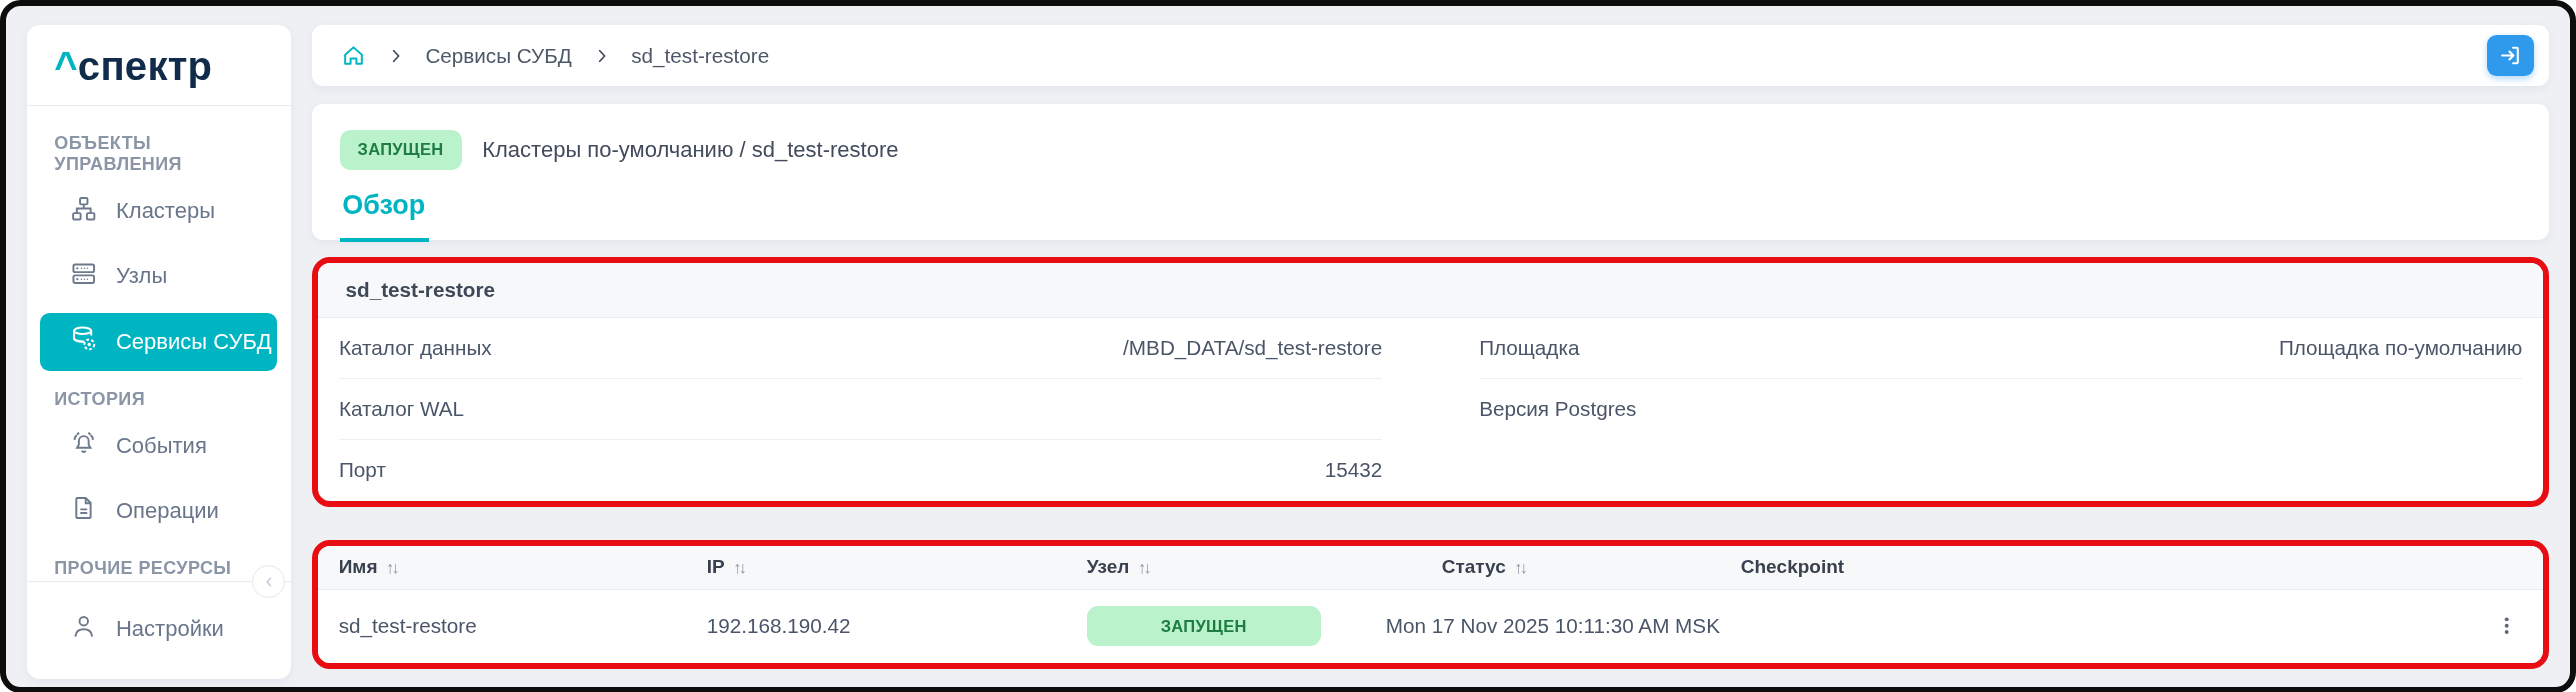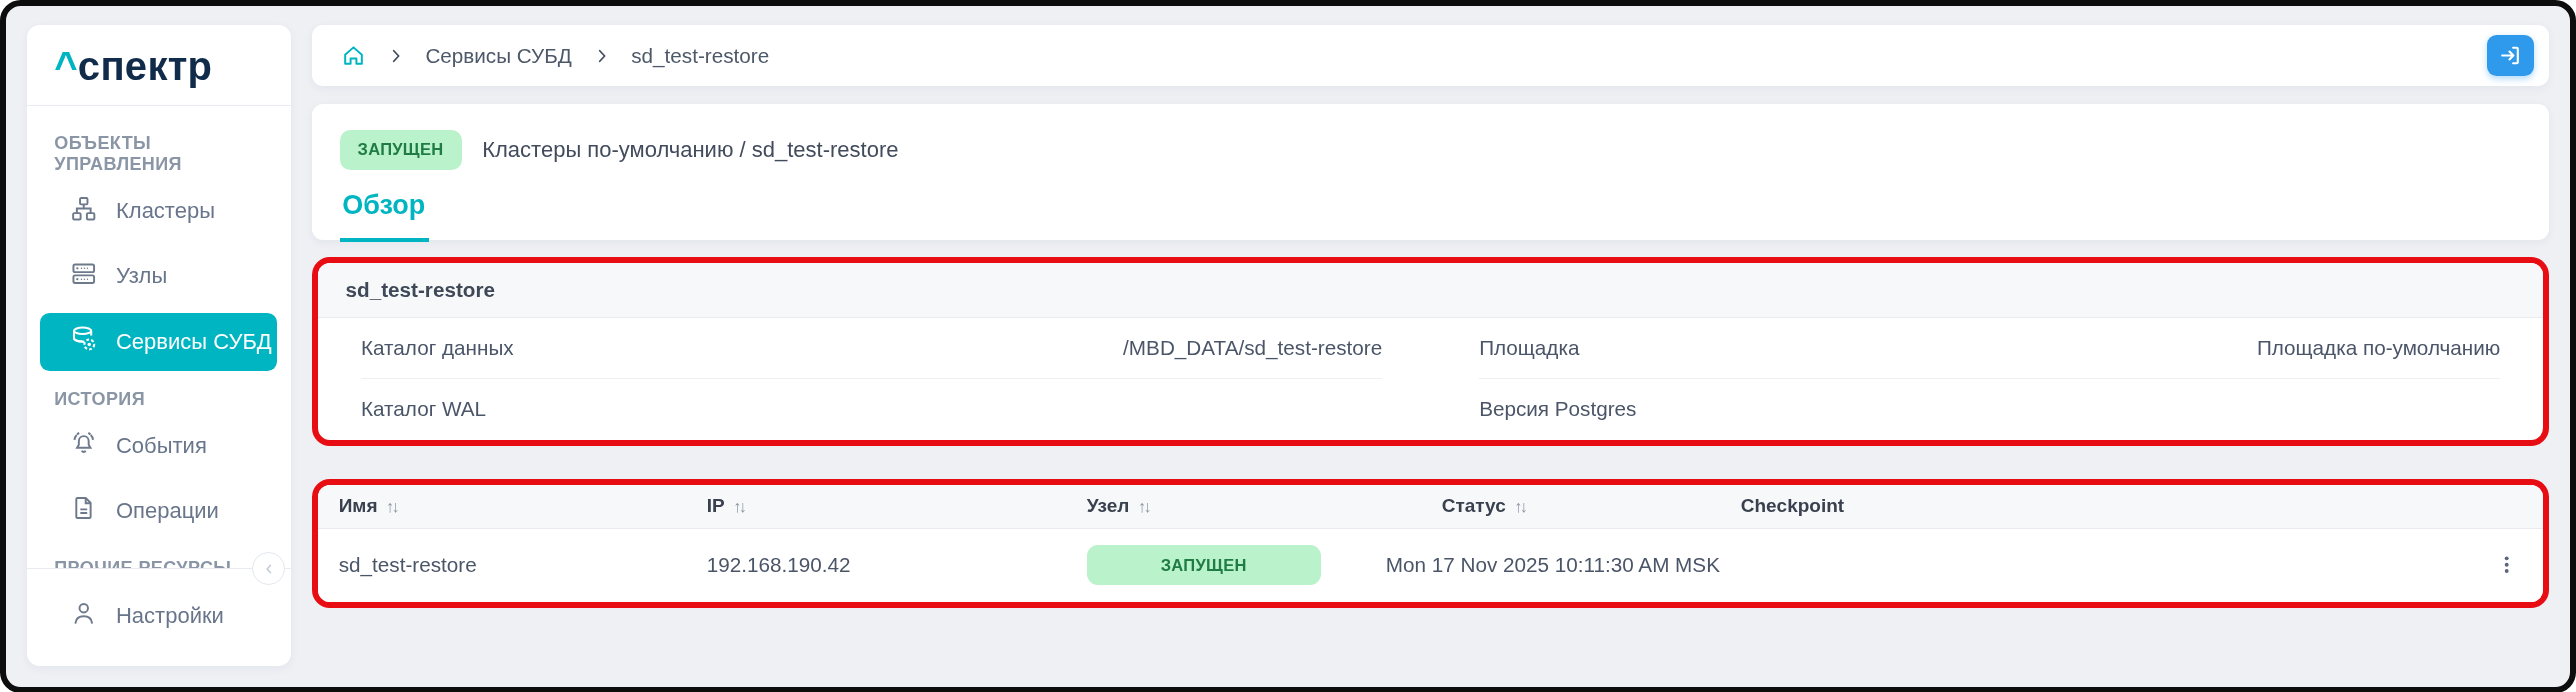--- a/index.html
+++ b/index.html
@@ -9,21 +9,21 @@
     position: relative;
     width: 2576px; height: 693px;
     border: 6.2px solid #0d0d0d;
     border-radius: 20.7px;
     background: #eef0f4;
     overflow: hidden;
   }
 
   
   .sidebar {
-    position: absolute; left: 20.7px; top: 19px; bottom: 21px; width: 264px;
+    position: absolute; left: 20.7px; top: 19px; bottom: 8px; width: 264px;
     background: #fff; border-radius: 12.4px;
     box-shadow: 0 2.8px 9.6px rgba(20,40,70,.05);
     display: flex; flex-direction: column;
   }
   .logo {
     padding: 20.7px 13.8px 19px 27.5px;
     border-bottom: 1.4px solid #e8ecf1;
     font-size: 40px; font-weight: 700; letter-spacing: 0.3px;
     color: #112b4a; line-height: 1;
   }
@@ -87,21 +87,21 @@
 
   
   .annotated { border: 6.2px solid #e70d12; border-radius: 18px; background: #fff; overflow: hidden; }
   .overview-card { margin-top: 16.5px; }
   .card-header {
     background: #f7f8fa; border-bottom: 1.4px solid #e8ecf1;
     padding: 15px 27.5px; font-size: 20.7px; font-weight: 700; color: #3e4857;
   }
   .fields {
     display: grid; grid-template-columns: 1fr 1fr; column-gap: 97px;
-    padding: 0 43px;
+    padding: 0 21px;
   }
   .field-col { display: flex; flex-direction: column; }
   .field-row {
     display: flex; justify-content: space-between; align-items: center;
     height: 61px; font-size: 20.7px; color: #4a5568;
     border-bottom: 1.4px solid #edeff3;
   }
   .field-col .field-row:last-child { border-bottom: none; }
   .field-label { white-space: nowrap; }
   .field-value { white-space: nowrap; text-align: left; }
@@ -282,20 +282,24 @@
       <div class="fields">
         <div class="field-col">
           <div class="field-row">
             <span class="field-label">Каталог данных</span>
             <span class="field-value">/MBD_DATA/sd_test-restore</span>
           </div>
           <div class="field-row">
             <span class="field-label">Каталог WAL</span>
             <span class="field-value"></span>
           </div>
+          <div class="field-row">
+            <span class="field-label">Порт</span>
+            <span class="field-value">15432</span>
+          </div>
         </div>
         <div class="field-col">
           <div class="field-row">
             <span class="field-label">Площадка</span>
             <span class="field-value">Площадка по-умолчанию</span>
           </div>
           <div class="field-row">
             <span class="field-label">Версия Postgres</span>
             <span class="field-value"></span>
           </div>

